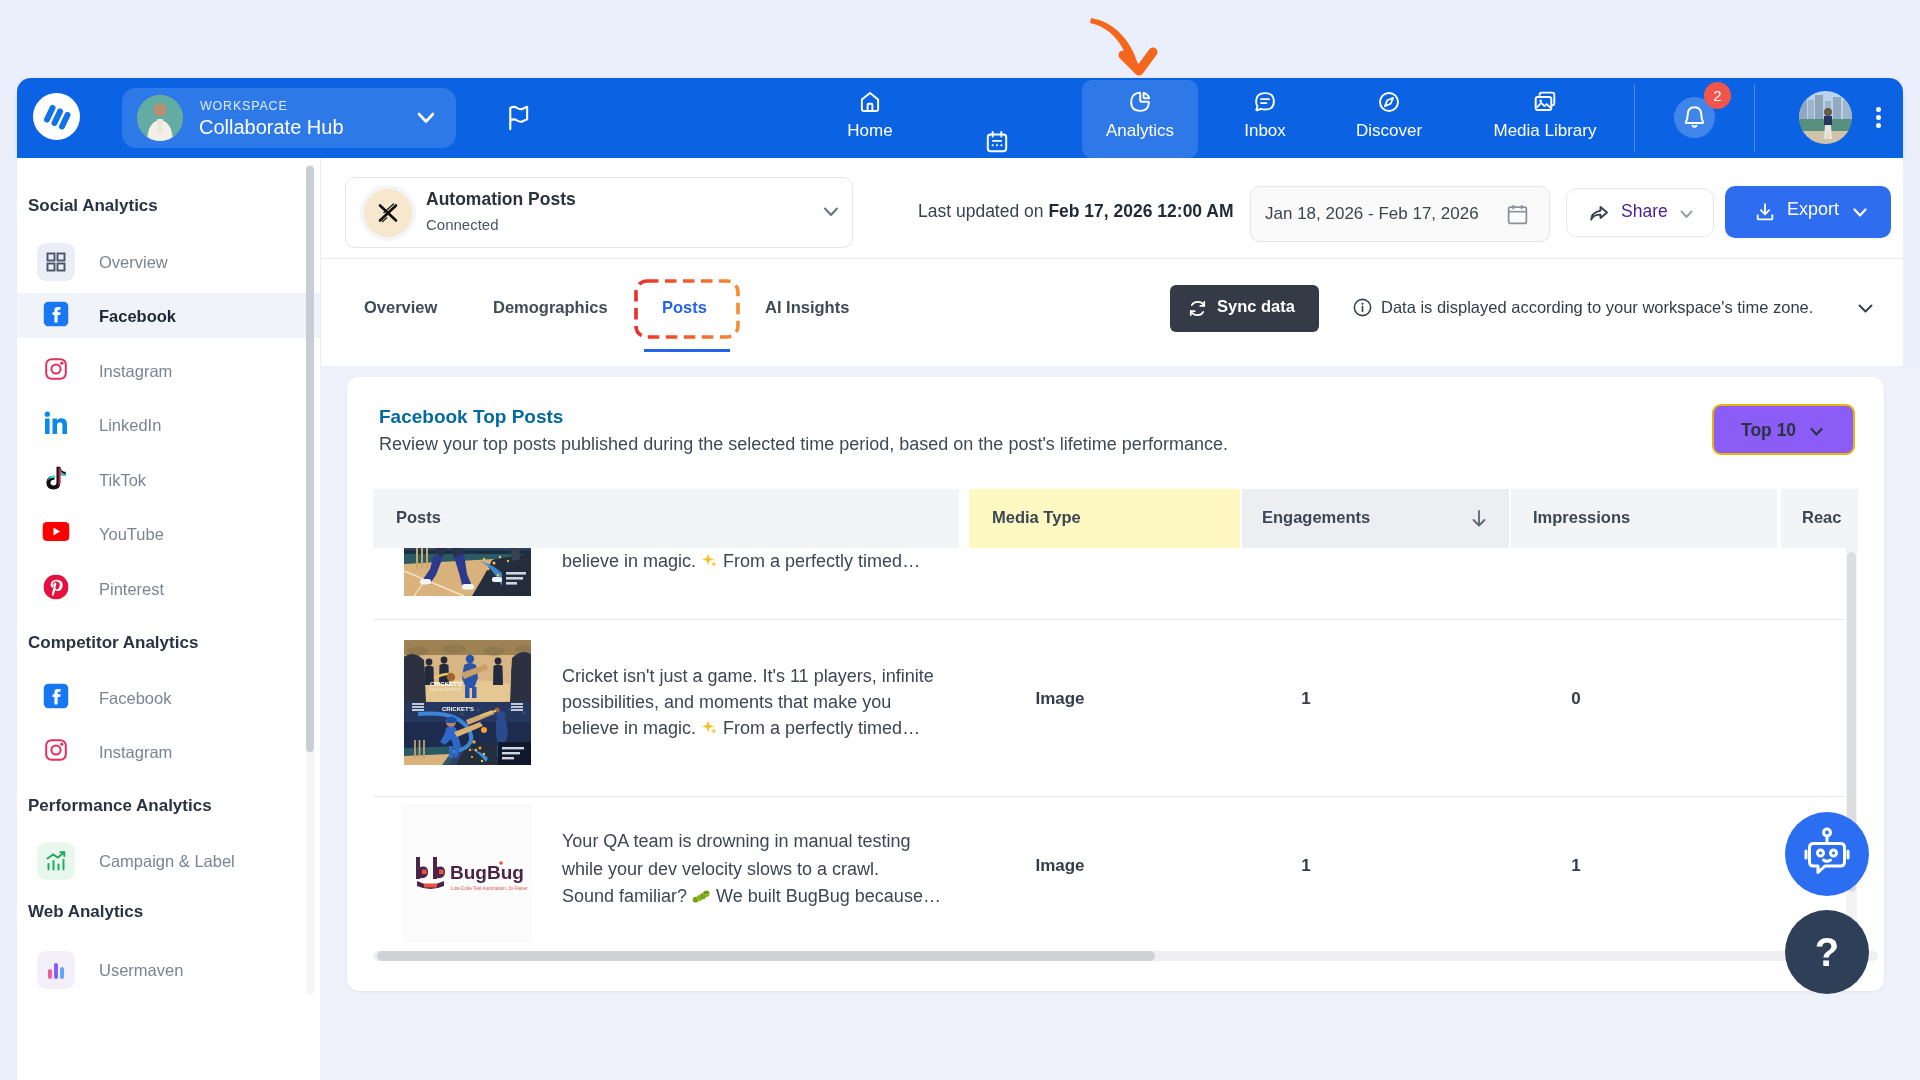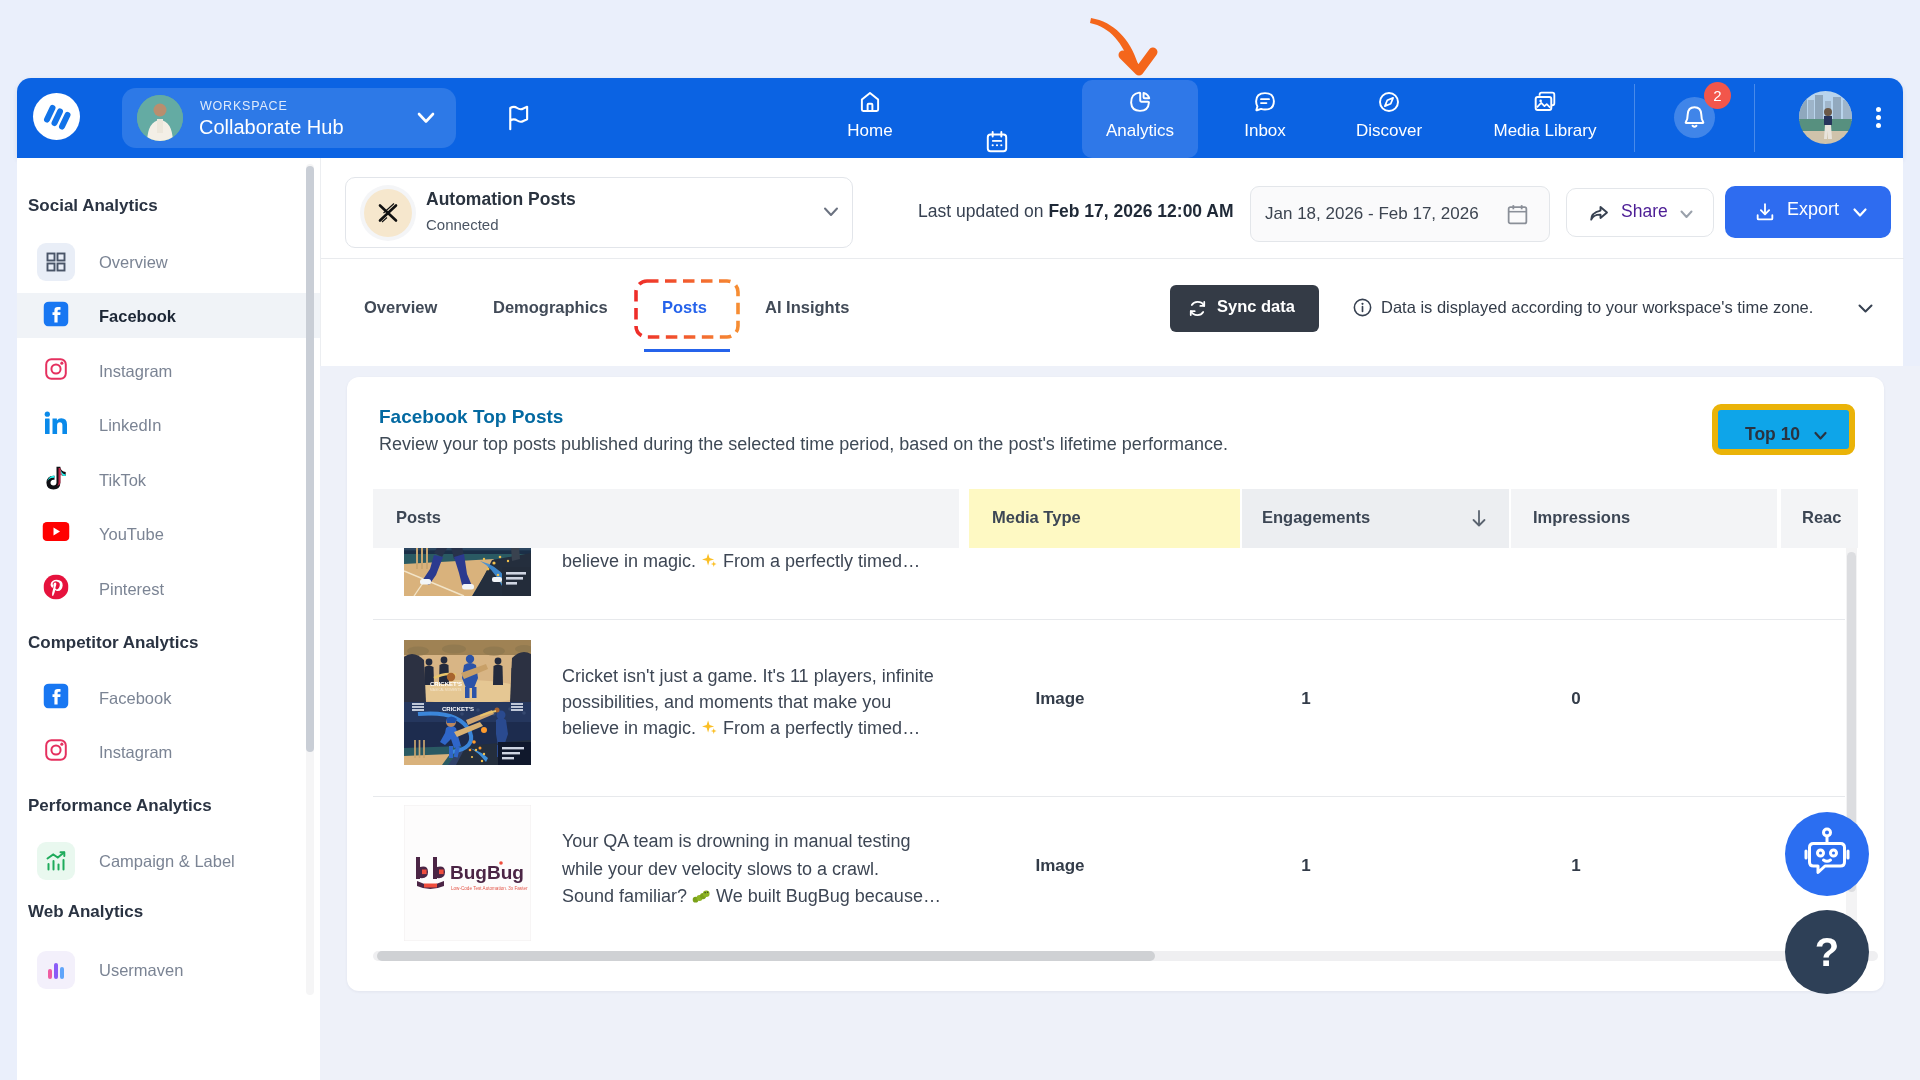--- a/index.html
+++ b/index.html
@@ -355,21 +355,21 @@
       <path d="M2.5 2.5 L8.5 8.5 L14.5 2.5" fill="none" stroke="#374151" stroke-width="2" stroke-linecap="round" stroke-linejoin="round"></path>
     </svg>
 </div>
 
 <div class="abs" id="mainbg" style="left:320px; top:366px; width:1600px; height:714px; background:#eef1f9;"></div>
 
 <div class="abs" id="card" style="left:347px; top:377px; width:1537px; height:614px; background:#ffffff; border-radius:12px; box-shadow:0 1px 3px rgba(30,40,60,0.06);">
   <div class="abs" style="left:32px; top:29px; font-size:19px; font-weight:bold; color:#0369a1;">Facebook Top Posts</div>
   <div class="abs" style="left:32px; top:57px; font-size:18px; color:#3f4a56;">Review your top posts published during the selected time period, based on the post's lifetime performance.</div>
 
-  <div class="abs" style="left:1365px; top:27px; width:143px; height:51px; border:6px solid #eab308; border-radius:9px; background:#0ea5e9;">
+  <div class="abs" style="left:1365px; top:27px; width:143px; height:51px; border:2px solid #eab308; border-radius:9px; background:#8b5cf6;">
     <div class="abs" style="left:27px; top:14px; font-size:17.5px; font-weight:bold; color:#2a3340;">Top 10</div>
     <svg class="abs" style="left:95px; top:21px;" width="15" height="11" viewBox="0 0 15 11">
         <path d="M2.5 2 L7.5 7.5 L12.5 2" fill="none" stroke="#2a3340" stroke-width="2.2" stroke-linecap="round" stroke-linejoin="round"></path>
       </svg>
   </div>
 
   <div class="abs" style="left:26px; top:112px; width:586px; height:59px; background:#f3f4f6;">
     <div class="abs" style="left:23px; top:19px; font-size:16.5px; font-weight:bold; color:#3c4654;">Posts</div>
   </div>
   <div class="abs" style="left:622px; top:112px; width:271px; height:59px; background:#fef9c3;">

